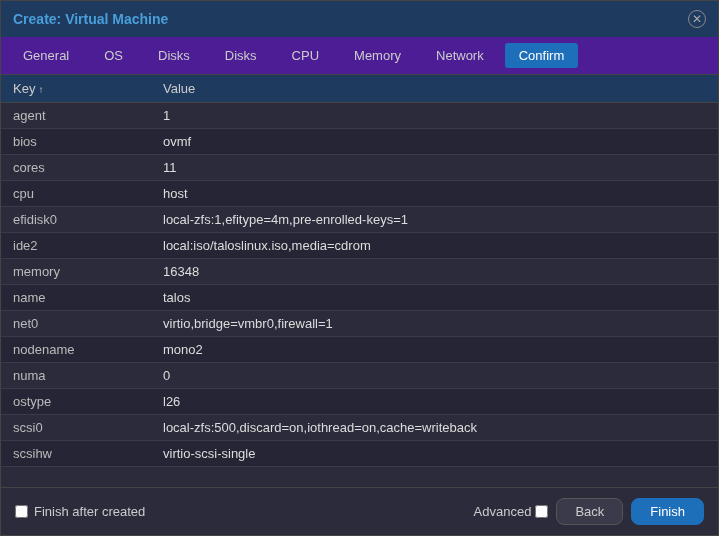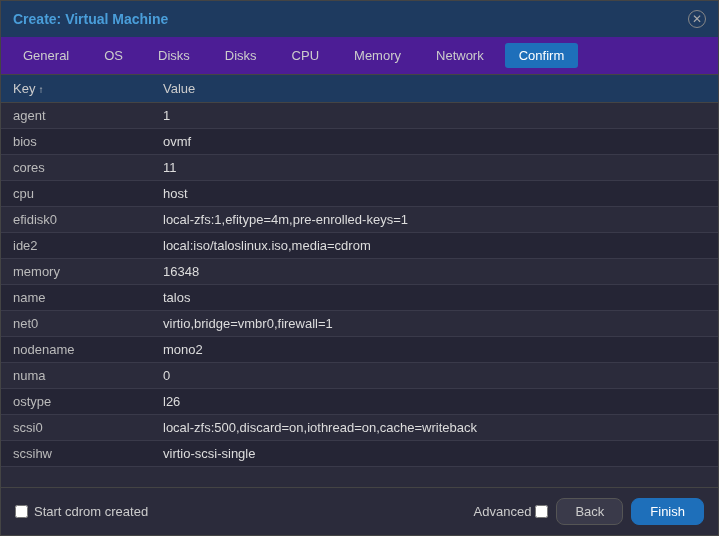--- a/index.html
+++ b/index.html
@@ -246,21 +246,21 @@
             <td>scsihw</td>
             <td>virtio-scsi-single</td>
           </tr>
         </tbody>
     </table>
   </div>
 
   <div class="footer">
     <div class="start-after">
       <input type="checkbox" style="">
-      <span>Start cdrom created</span>
+      <span>Finish after created</span>
     </div>
     <div class="footer-right">
       <label class="advanced-label">
         <span>Advanced</span>
         <input type="checkbox" style="">
       </label>
       <button class="btn btn-back">Back</button>
       <button class="btn btn-finish">Finish</button>
     </div>
   </div>

